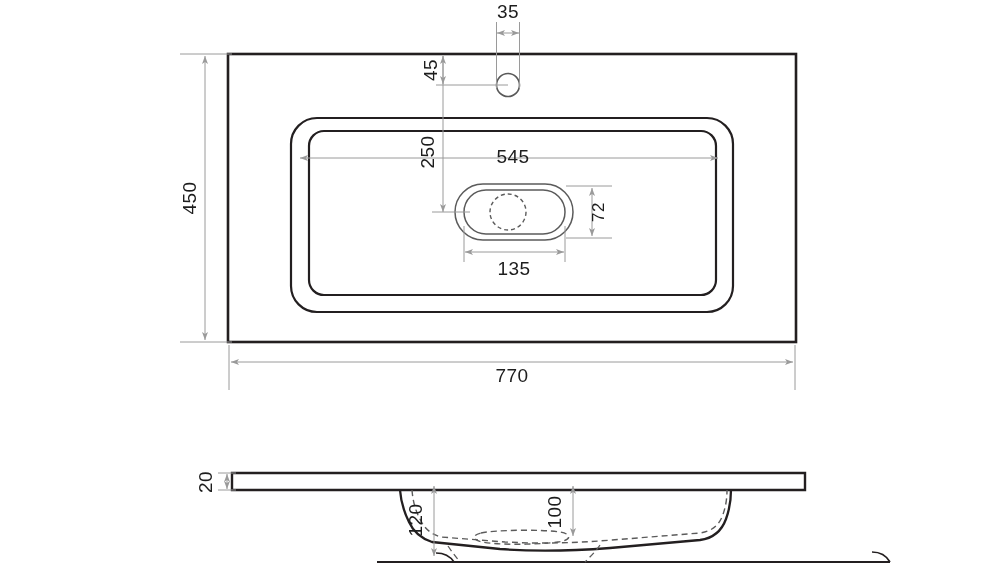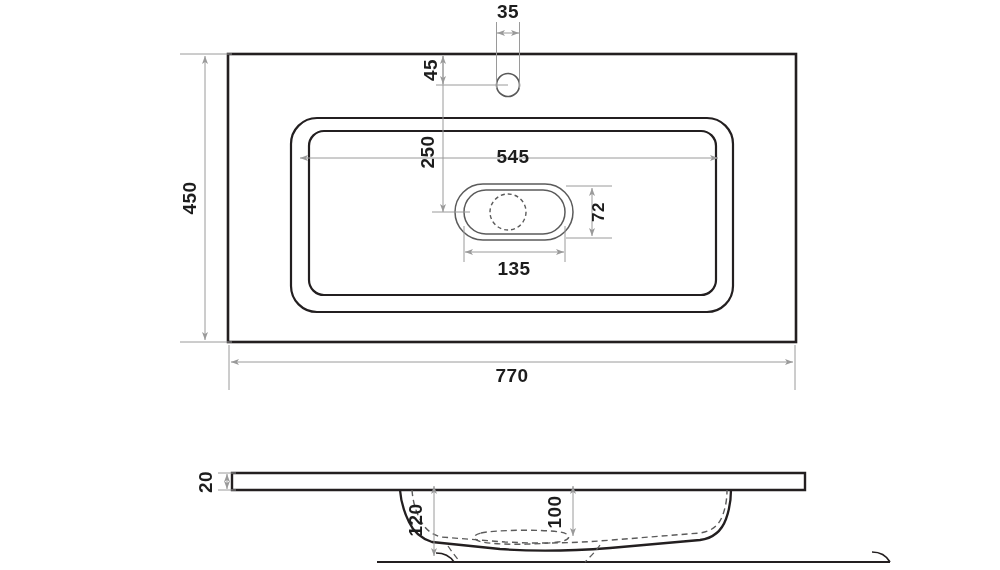--- a/index.html
+++ b/index.html
@@ -3,21 +3,21 @@
 <meta charset="utf-8">
 <style>
   html,body{margin:0;padding:0;}
   body{
     width:1000px;height:570px;
     background:#ffffff;
     font-family:"Liberation Sans", sans-serif;
     overflow:hidden;
     position:relative;
   }
-  #stage{position:absolute;left:0;top:0;width:832px;height:570px;font-weight:bold;}
+  #stage{position:absolute;left:0;top:0;width:832px;height:570px;}
   svg{display:block;}
   .dimtext{
     font-family:"Liberation Sans", sans-serif;
     font-size:19px;
     fill:#1d1d1d;
     letter-spacing:0.5px;
   }
   .dimtext.small{font-size:17px;}
 </style>
 </head>

